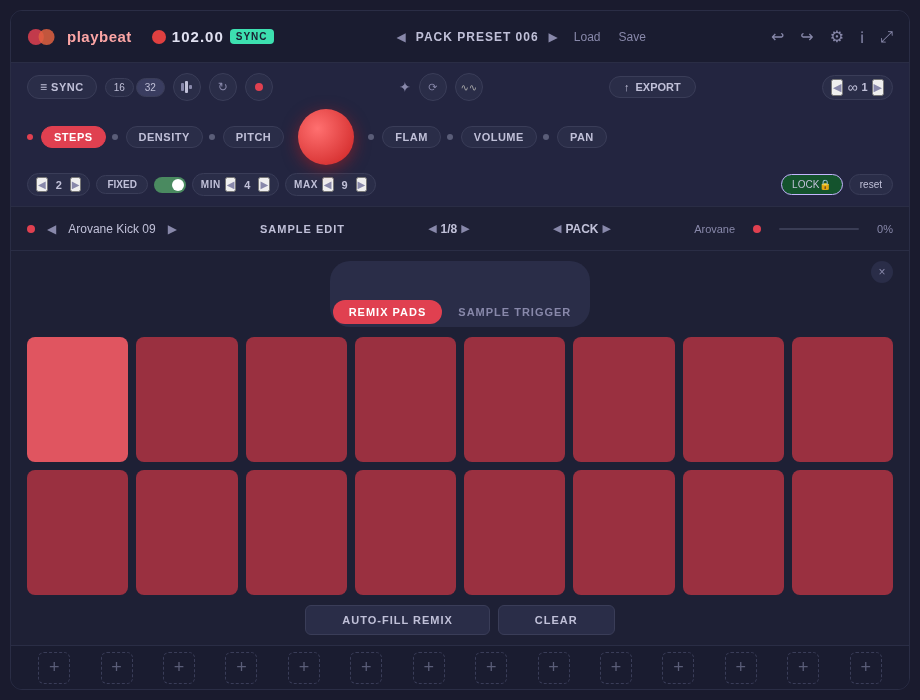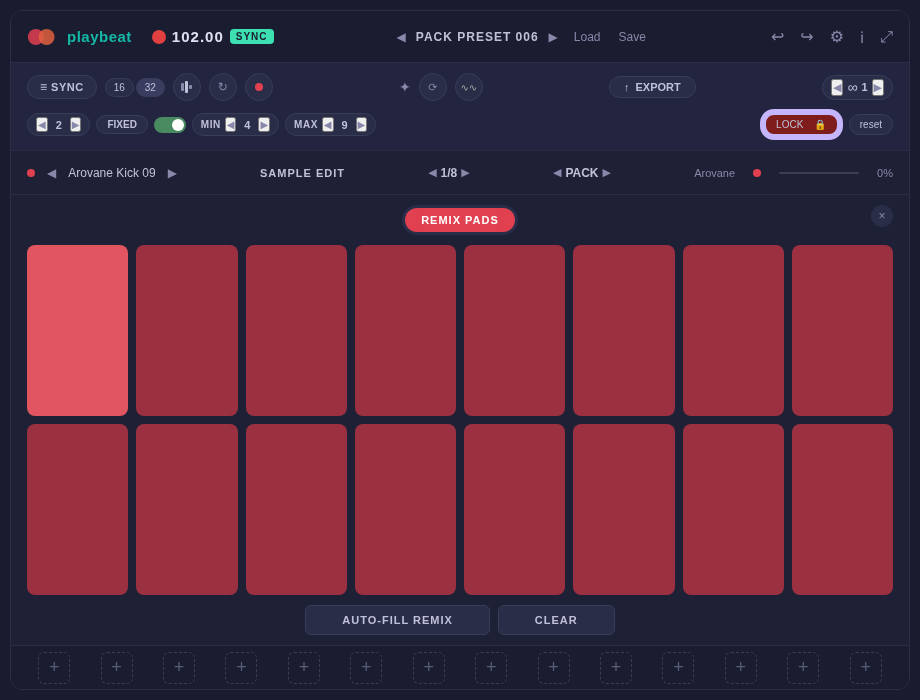--- a/index.html
+++ b/index.html
@@ -37,21 +37,21 @@
     .logo-area {
       display: flex;
       align-items: center;
       gap: 8px;
     }
     .logo-icon {
       width: 32px;
       height: 22px;
     }
     .logo-text {
-      color: #14b8a6;
+      color: #fca5a5;
       font-size: 15px;
       font-weight: 600;
       letter-spacing: 0.5px;
     }
     .bpm-area {
       display: flex;
       align-items: center;
       gap: 6px;
       margin-left: 8px;
     }
@@ -287,30 +287,30 @@
       content: '';
       position: absolute;
       width: 12px;
       height: 12px;
       background: #fff;
       border-radius: 50%;
       top: 2px;
       right: 2px;
     }
     .lock-btn {
-      background: #7f1d1d;
-      border: 6px solid #c4b5fd;
+      background: #14532d;
+      border: 1px solid #c4b5fd;
       border-radius: 14px;
       color: #c0c0d8;
       font-size: 10px;
       padding: 4px 10px;
       cursor: pointer;
       display: flex;
       align-items: center;
-      gap: 11px;
+      gap: 0;
     }
     .reset-btn {
       background: #2a2d48;
       border: 1px solid #3a3d58;
       border-radius: 14px;
       color: #c0c0d8;
       font-size: 10px;
       padding: 4px 10px;
       cursor: pointer;
     }
@@ -405,20 +405,21 @@
     }
     .tab-btn {
       padding: 6px 16px;
       border-radius: 16px;
       border: none;
       font-size: 11px;
       font-weight: 700;
       letter-spacing: 1px;
       cursor: pointer;
       text-transform: uppercase;
+      margin-top: 36px;
     }
     .tab-btn.active {
       background: #e04050;
       color: #fff;
     }
     .tab-btn.inactive {
       background: transparent;
       color: #8888aa;
     }
 
@@ -563,20 +564,39 @@
       </button>
       <div style="flex:1;"></div>
       <div class="infinity-area">
         <button class="inf-nav">◀</button>
         <span class="inf-symbol">∞</span>
         <span class="inf-num">1</span>
         <button class="inf-nav">▶</button>
       </div>
     </div>
 
+    <div class="control-row steps-row">
+      <div class="dot-indicator"></div>
+      <button class="ctrl-btn active">STEPS</button>
+      <div class="dot-indicator-gray"></div>
+      <button class="ctrl-btn">DENSITY</button>
+      <div class="dot-indicator-gray"></div>
+      <button class="ctrl-btn">PITCH</button>
+
+      <div class="big-knob-area">
+        <div class="big-knob"></div>
+      </div>
+
+      <div class="dot-indicator-gray"></div>
+      <button class="ctrl-btn">FLAM</button>
+      <div class="dot-indicator-gray"></div>
+      <button class="ctrl-btn">VOLUME</button>
+      <div class="dot-indicator-gray"></div>
+      <button class="ctrl-btn">PAN</button>
+    </div>
 
     <div class="control-row param-row">
       <div class="param-group">
         <button class="param-nav">◀</button>
         <span class="param-val">2</span>
         <button class="param-nav">▶</button>
       </div>
       <button class="ctrl-btn-small">FIXED</button>
       <div class="toggle-switch"></div>
       <div class="param-group">
@@ -629,20 +649,21 @@
 
   <div class="main-content">
 
     <button class="close-x">
       <span>×</span>
     </button>
 
     <div style="display:flex;justify-content:center;">
       <div class="tabs-row">
         <button class="tab-btn active">REMIX PADS</button>
+        <button class="tab-btn inactive">SAMPLE TRIGGER</button>
       </div>
     </div>
 
     <div class="pads-grid" id="pads-grid">
     <button class="pad pad-active"></button>
         <button class="pad pad-normal"></button>
         <button class="pad pad-normal"></button>
         <button class="pad pad-normal"></button>
         <button class="pad pad-normal"></button>
         <button class="pad pad-normal"></button>

